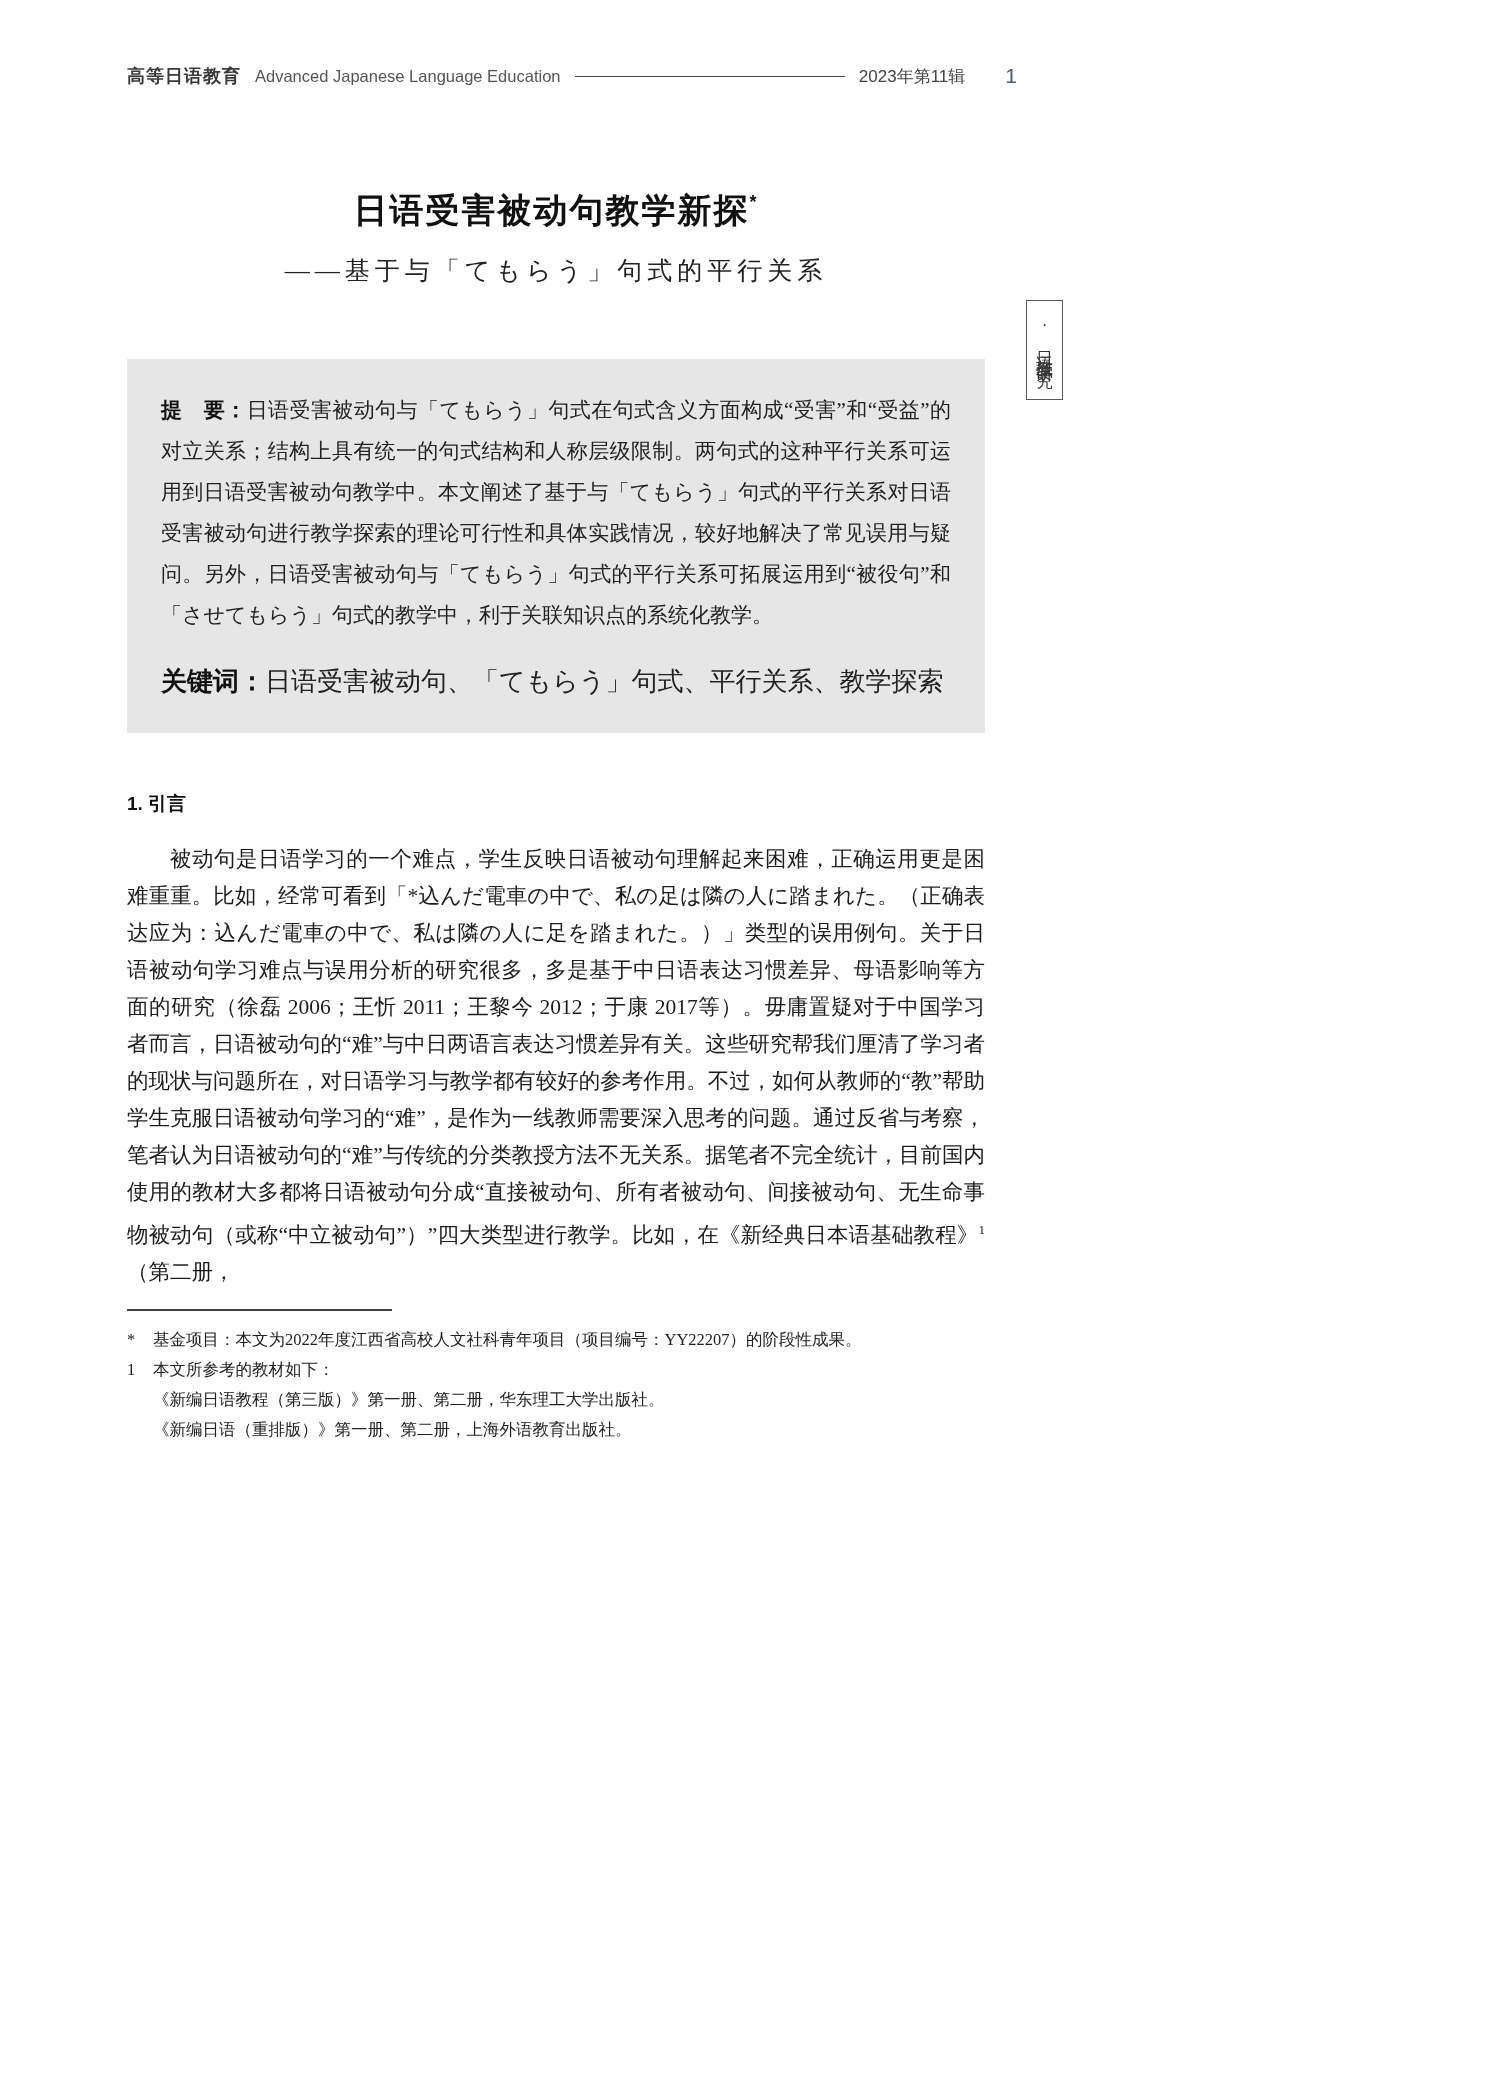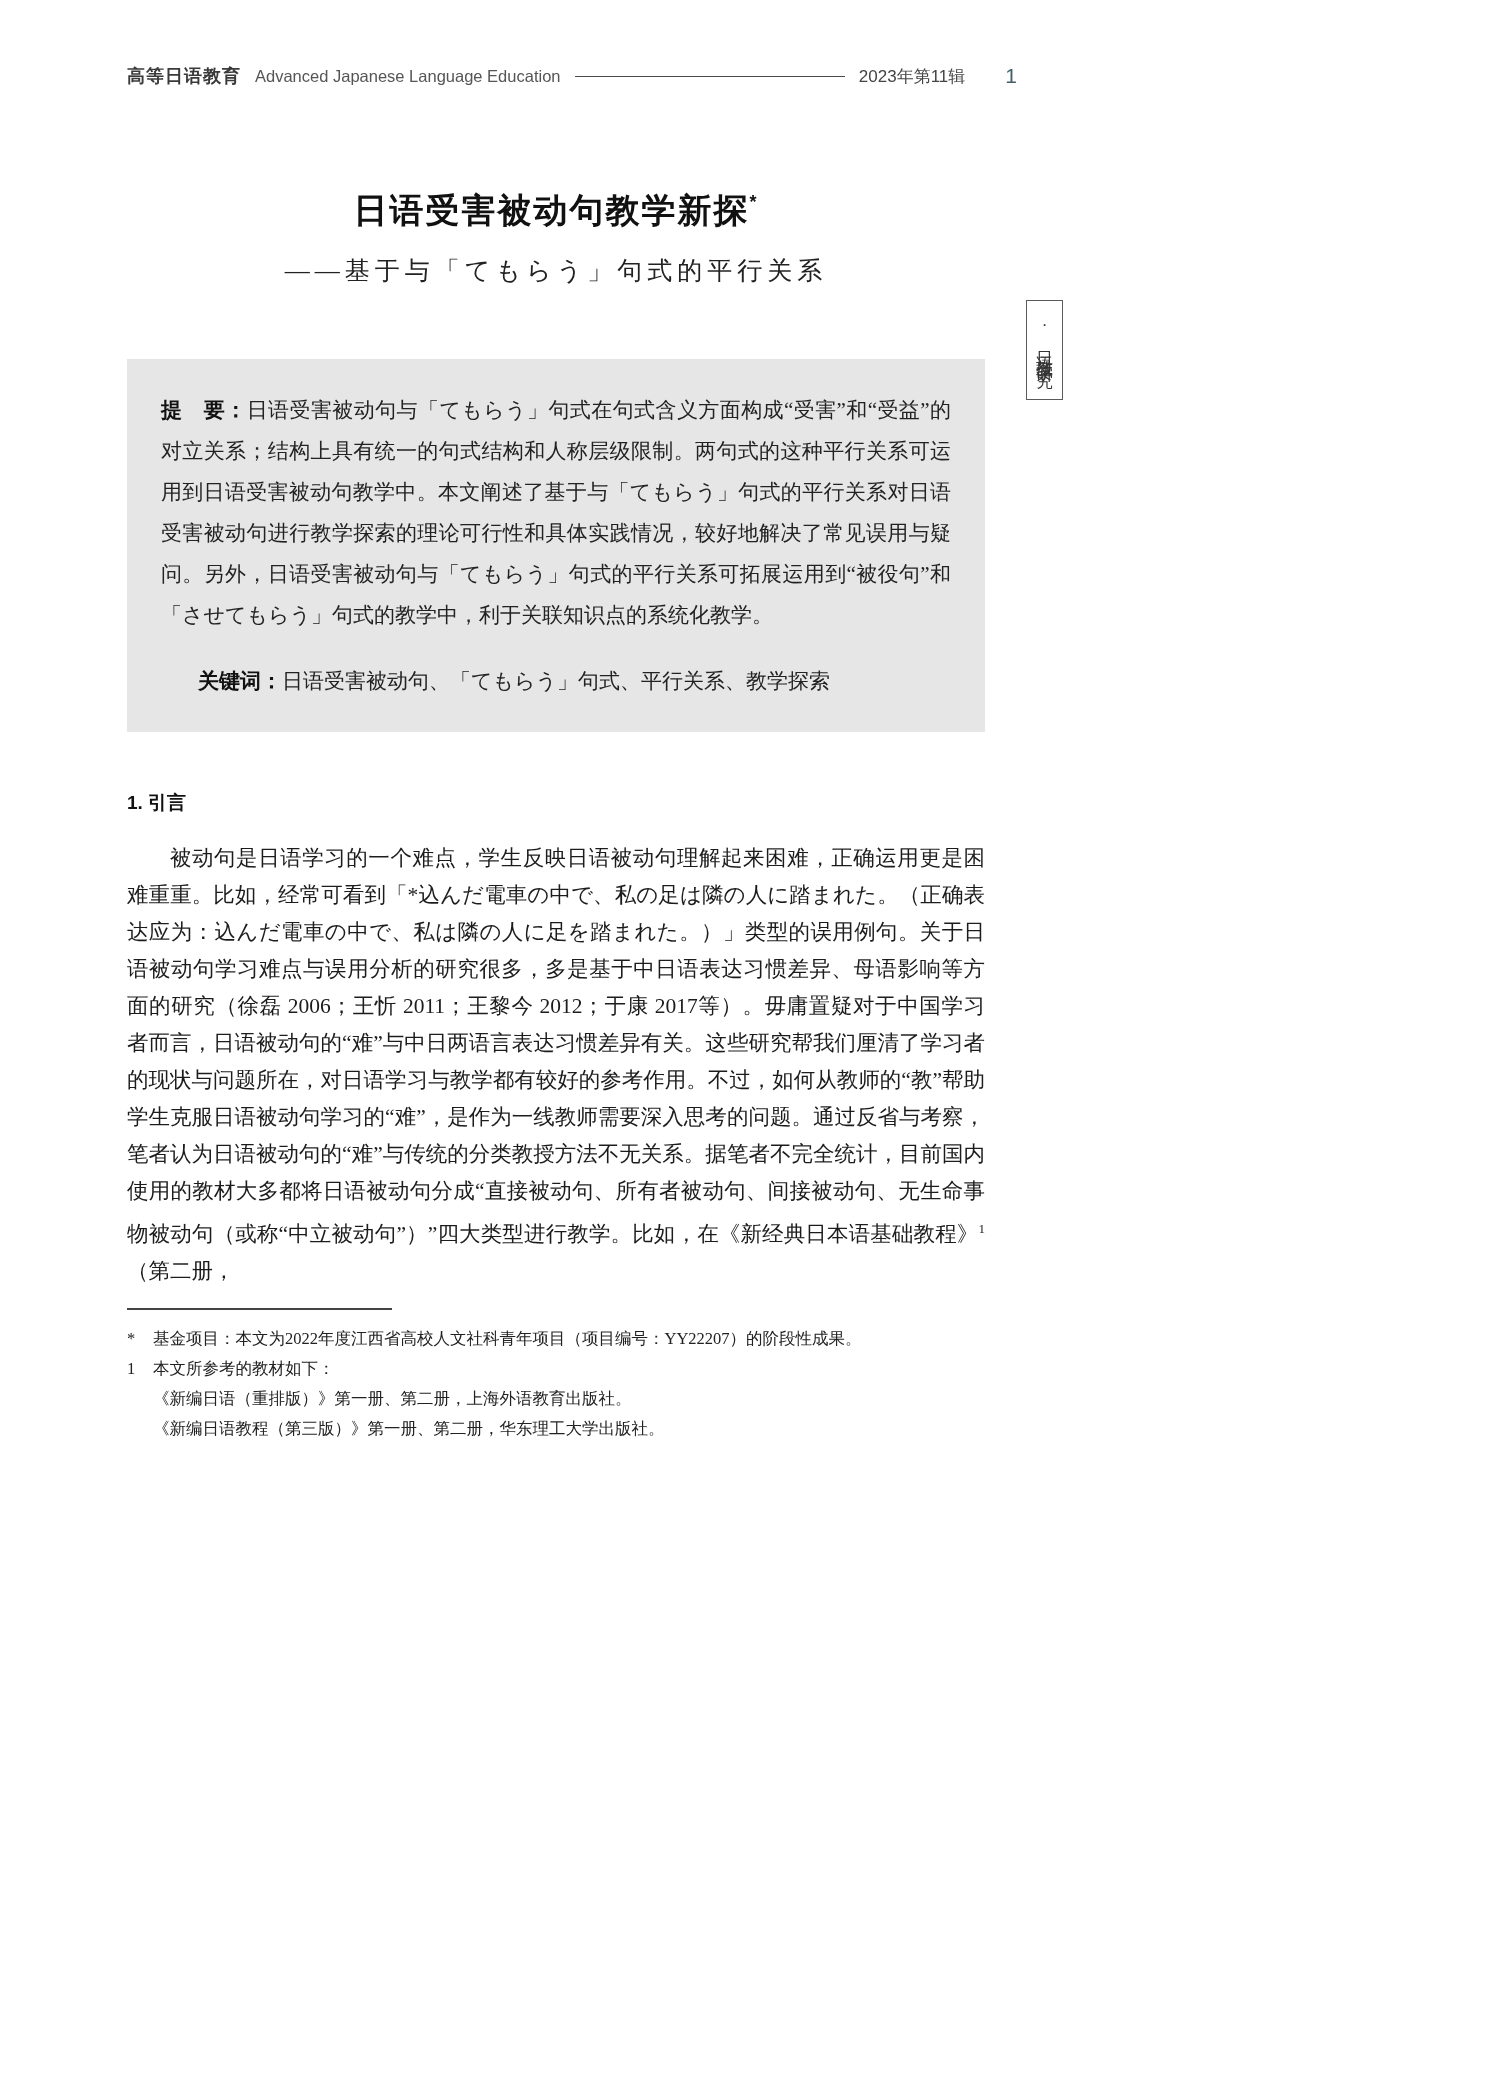--- a/index.html
+++ b/index.html
@@ -91,25 +91,24 @@
     text-align: justify;
     color: #222;
   }
   .abstract-label, .keywords-label {
     font-family: "Liberation Sans", "DejaVu Sans", sans-serif;
     font-weight: bold;
     color: #111;
   }
   .keywords-row {
     margin-top: 26px;
-    font-size: 21px;
+    font-size: 26px;
     line-height: 38px;
     color: #222;
     text-align: justify;
-    margin-left: 37px;
   }
 
   
   .section-heading {
     margin-top: 58px;
     font-family: "Liberation Sans", "DejaVu Sans", sans-serif;
     font-weight: bold;
     font-size: 19px;
     color: #111;
   }
@@ -181,18 +180,18 @@
       <div class="fn-item">
         <span class="fn-marker">*</span>
         <span class="fn-text">基金项目：本文为2022年度江西省高校人文社科青年项目（项目编号：YY22207）的阶段性成果。</span>
       </div>
 
       <div class="fn-item">
         <span class="fn-marker">1</span>
         <span class="fn-text">本文所参考的教材如下：</span>
       </div>
 
+      <div class="fn-ref">《新编日语教程（第三版）》第一册、第二册，华东理工大学出版社。</div>
       <div class="fn-ref">《新编日语（重排版）》第一册、第二册，上海外语教育出版社。</div>
-      <div class="fn-ref">《新编日语教程（第三版）》第一册、第二册，华东理工大学出版社。</div>
     </div>
 
   </div>
 </div>
 
 </body></html>

